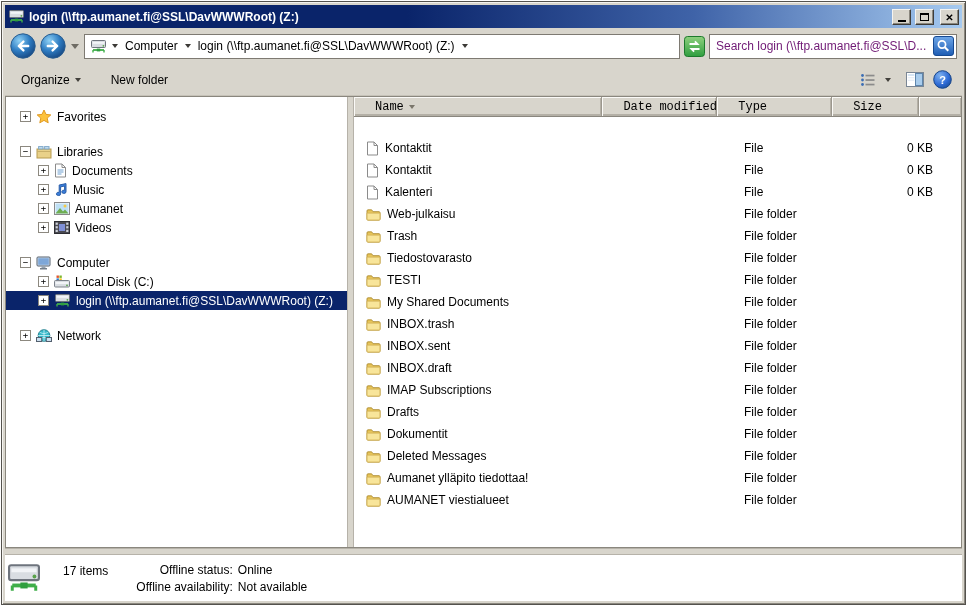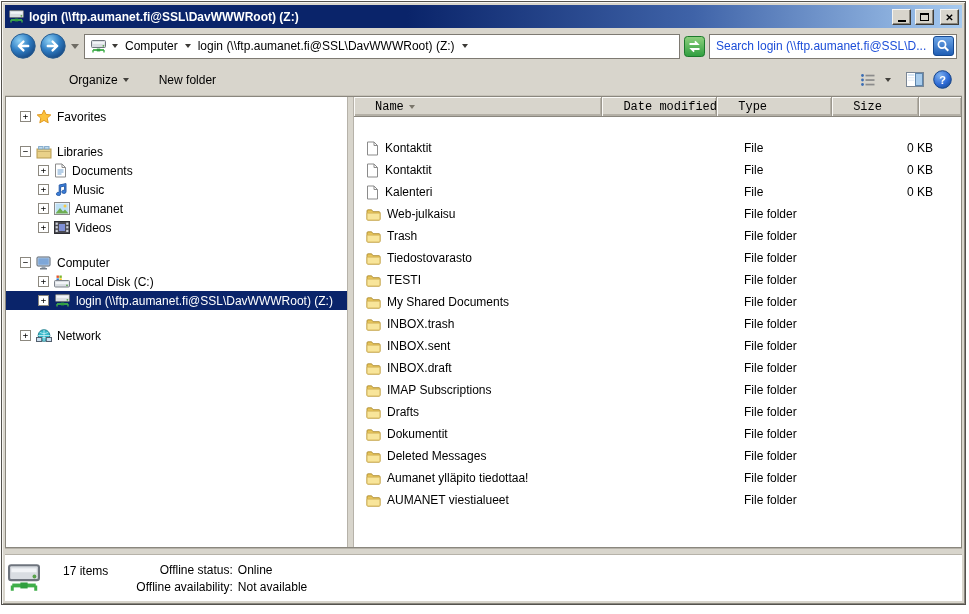--- a/index.html
+++ b/index.html
@@ -35,26 +35,26 @@
         border-top:5px solid #6f6c64;margin:0 1px;}
   .addressbar{flex:1;height:25px;background:#fff;border:1px solid #7e7a72;
               display:flex;align-items:center;gap:5px;padding:0 5px;overflow:hidden;
               white-space:nowrap;}
   .crumb-sep{width:0;height:0;border-left:3.5px solid transparent;
              border-right:3.5px solid transparent;border-top:4.5px solid #3c3a36;}
   .crumb{padding:1px 2px;}
   .refreshbtn,.searchbtn{border:none;background:transparent;padding:0;display:flex;}
   .searchbox{width:248px;height:25px;background:#fff;border:1px solid #7e7a72;
              display:flex;align-items:center;padding:0 2px 0 6px;gap:4px;}
-  .searchbox .ph{flex:1;color:#1d4ed8;white-space:nowrap;overflow:hidden;}
+  .searchbox .ph{flex:1;color:#701a75;white-space:nowrap;overflow:hidden;}
 
   
   .toolbar{height:32px;flex:0 0 32px;display:flex;align-items:center;
            padding:0 10px;border-bottom:1px solid #c6c2b8;}
-  .tbitem{display:flex;align-items:center;gap:5px;padding:4px 6px;cursor:default;margin-left:48px;}
+  .tbitem{display:flex;align-items:center;gap:5px;padding:4px 6px;cursor:default;}
   .tb-right{margin-left:auto;display:flex;align-items:center;gap:9px;}
   .caret{width:0;height:0;border-left:3.5px solid transparent;
          border-right:3.5px solid transparent;border-top:4.5px solid #43413c;}
   .newfolder{margin-left:18px;}
 
   
   .main{flex:1;display:flex;background:#fff;border:1px solid #8a877e;overflow:hidden;}
   .tree{width:341px;flex:0 0 341px;background:#fff;padding-top:10px;overflow:hidden;}
   .splitter{width:7px;flex:0 0 7px;background:#d8d5cc;
             border-left:1px solid #b6b2a9;border-right:1px solid #b6b2a9;}

